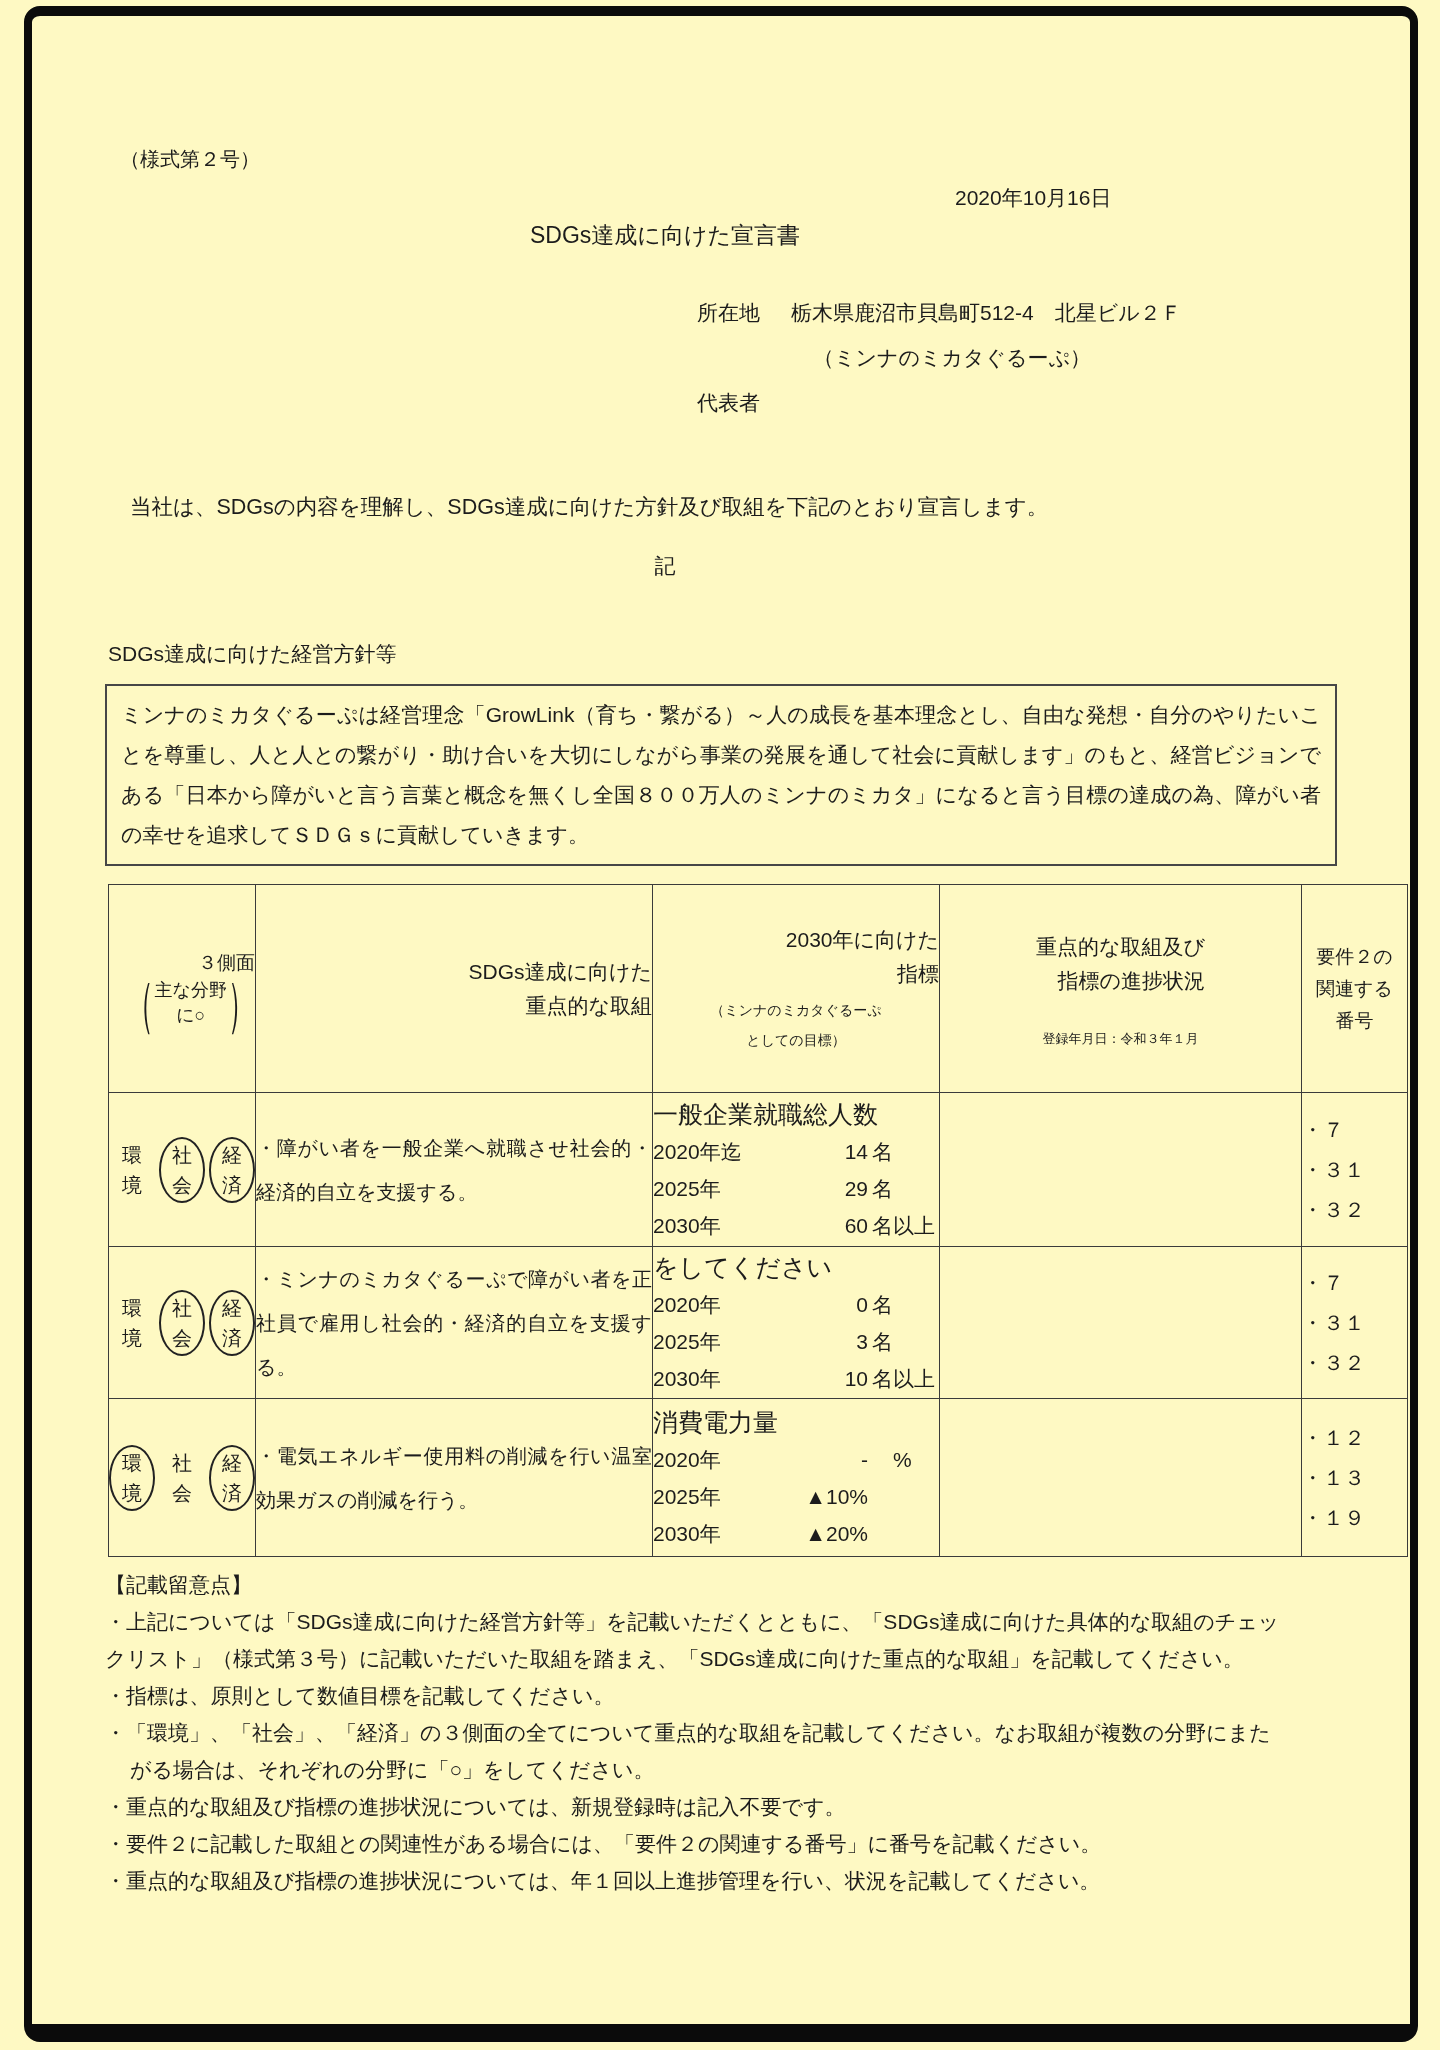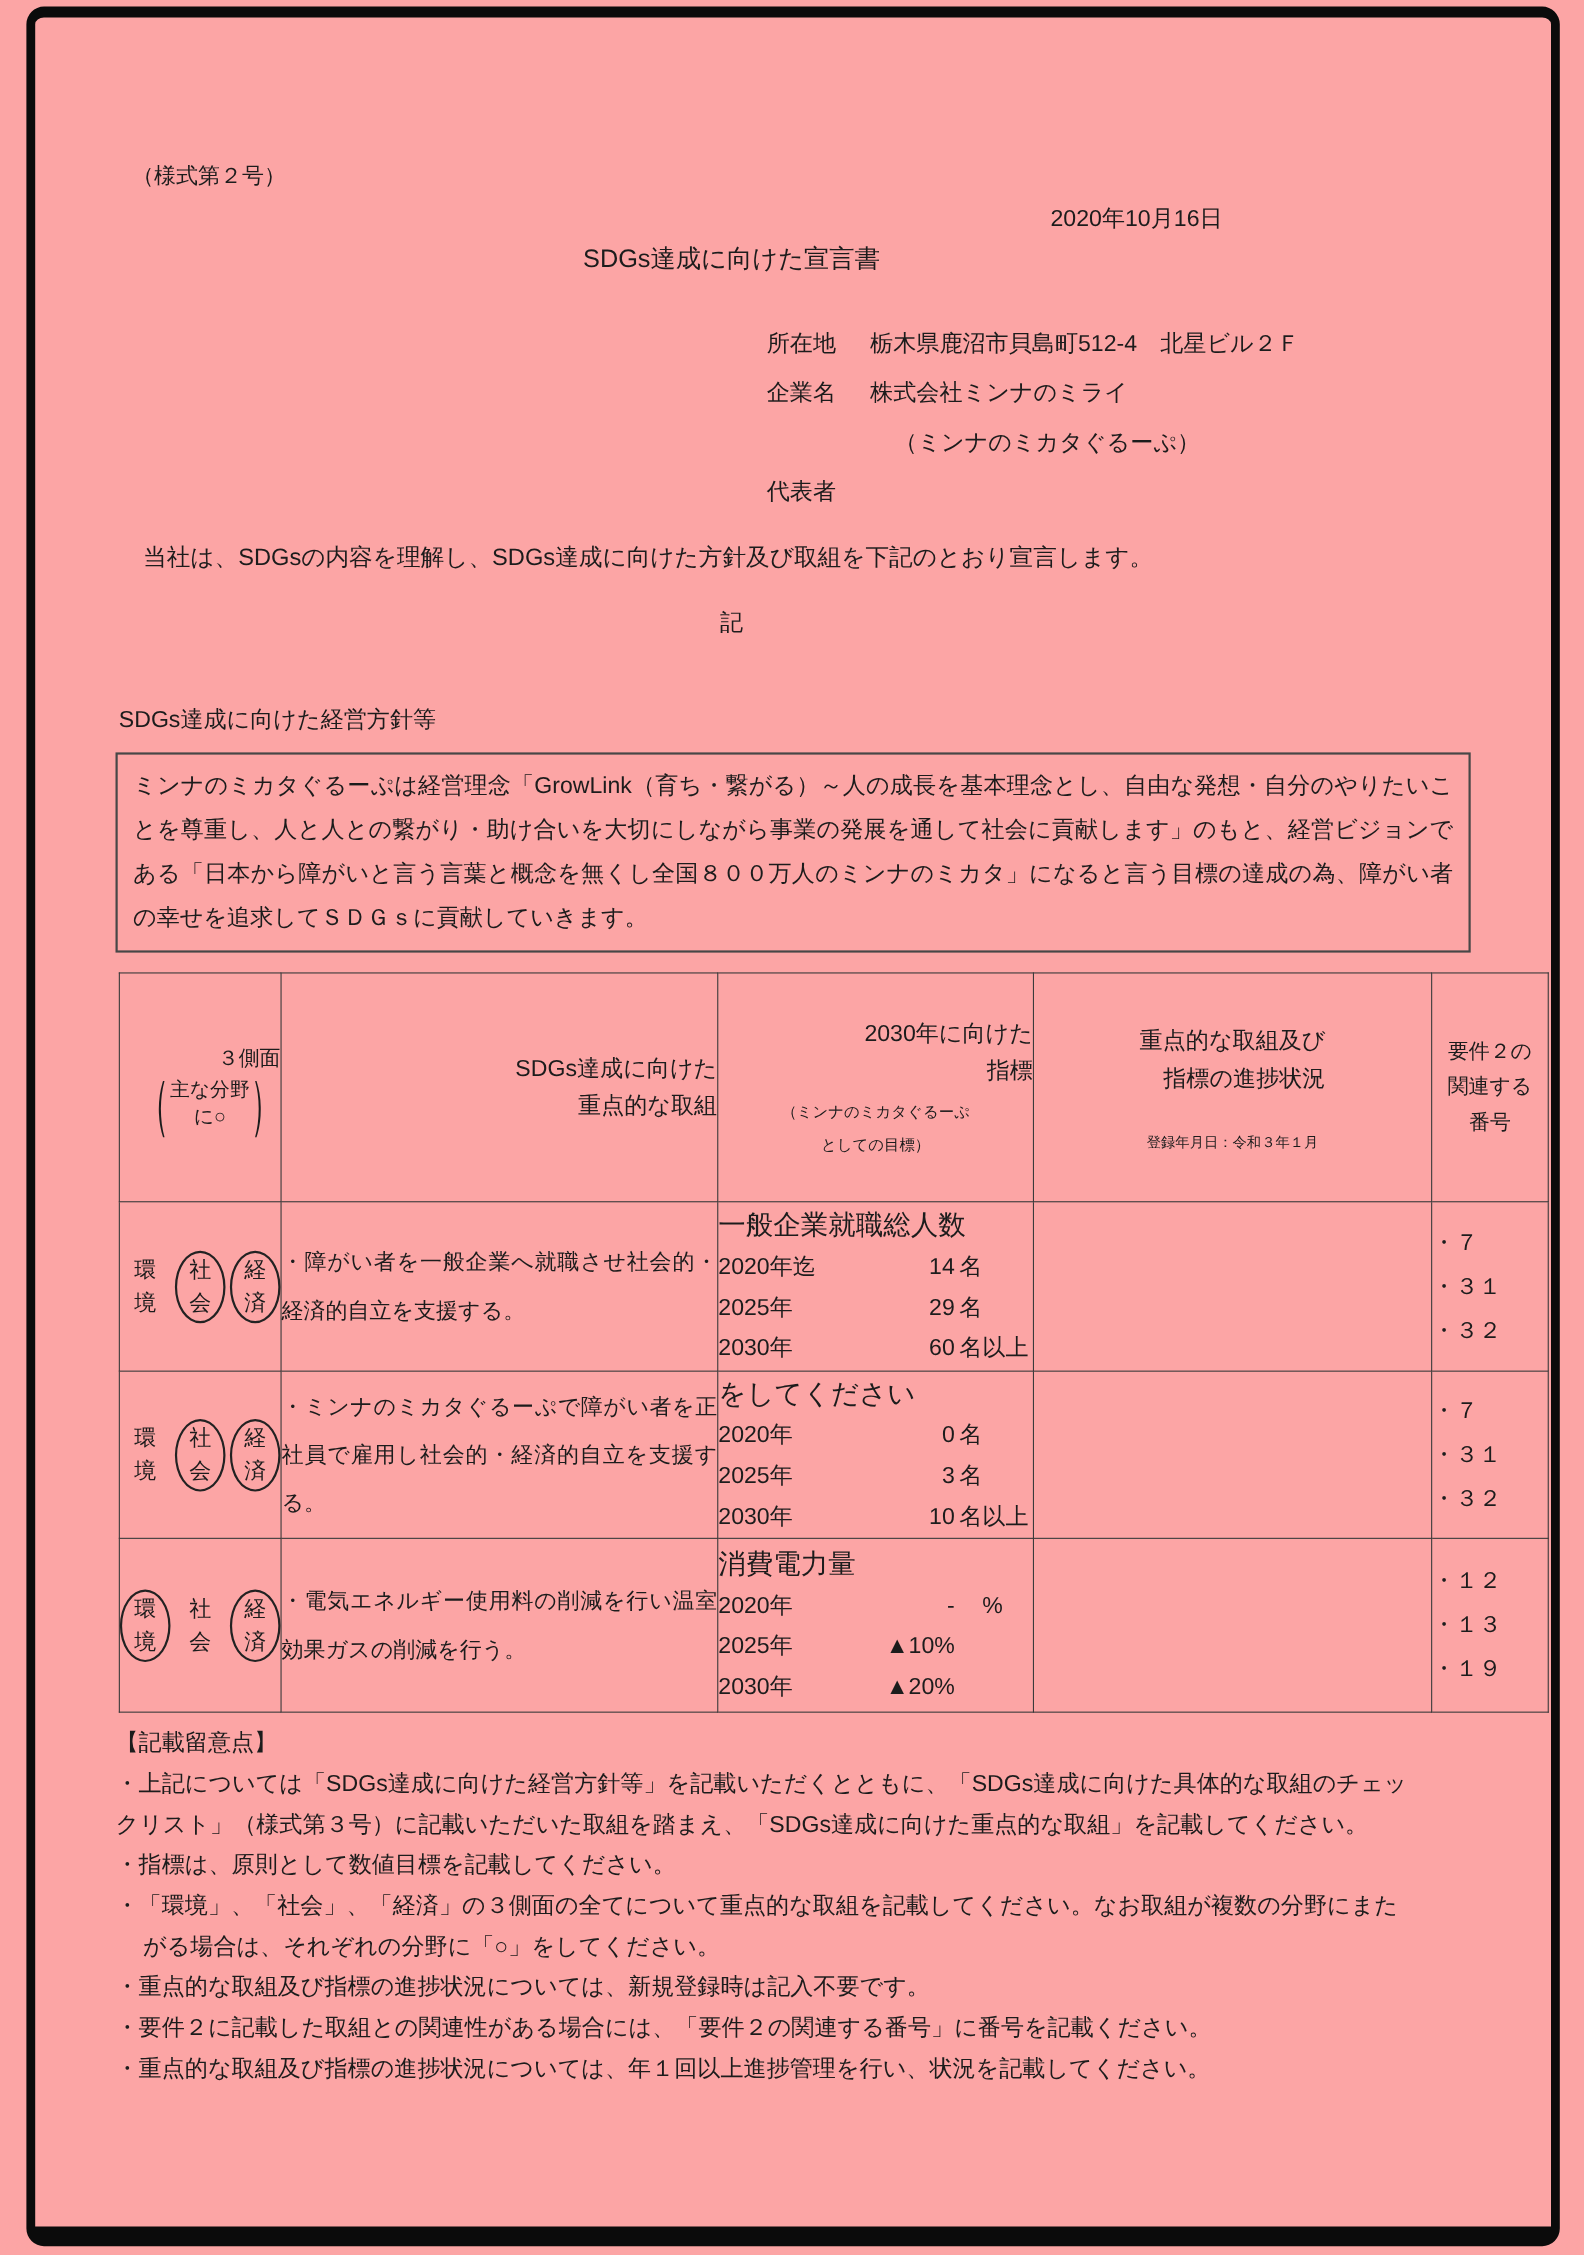--- a/index.html
+++ b/index.html
@@ -1,17 +1,17 @@
 <!DOCTYPE html>
 <html><head>
 <meta charset="utf-8">
 <style>
   html,body{margin:0;padding:0;background:#e8e8e8;}
   .page{
-    position:relative;width:1440px;height:2050px;background:#fca5a5;
+    position:relative;width:1440px;height:2050px;background:#fef9c3;
     overflow:hidden;color:#1c1c1c;
     font-family:"Liberation Sans","DejaVu Sans",sans-serif;
   }
   .frame{
     position:absolute;left:24px;top:6px;right:22px;bottom:8px;
     border:solid #0b0b0b;border-width:10px 8px 18px 8px;border-radius:16px;
     pointer-events:none;
   }
   .abs{position:absolute;}
   .form-number{left:120px;top:146px;font-size:20px;}
@@ -85,24 +85,20 @@
 
   <div class="abs form-number">（様式第２号）</div>
   <div class="abs doc-date">2020年10月16日</div>
   <div class="abs doc-title">SDGs達成に向けた宣言書</div>
 
   <div class="abs info-block">
     <div class="info-line">
       <span class="info-label">所在地</span>
       <span>栃木県鹿沼市貝島町512-4　北星ビル２Ｆ</span>
     </div>
-    <div class="info-line">
-      <span class="info-label">企業名</span>
-      <span>株式会社ミンナのミライ</span>
-    </div>
     <div class="info-sub">（ミンナのミカタぐるーぷ）</div>
     <div class="info-line">
       <span class="info-label">代表者</span>
     </div>
   </div>
 
   <div class="abs declaration">当社は、SDGsの内容を理解し、SDGs達成に向けた方針及び取組を下記のとおり宣言します。</div>
   <div class="abs record-marker">記</div>
   <div class="abs policy-heading">SDGs達成に向けた経営方針等</div>
   <div class="abs policy-box">ミンナのミカタぐるーぷは経営理念「GrowLink（育ち・繋がる）～人の成長を基本理念とし、自由な発想・自分のやりたいことを尊重し、人と人との繋がり・助け合いを大切にしながら事業の発展を通して社会に貢献します」のもと、経営ビジョンである「日本から障がいと言う言葉と概念を無くし全国８００万人のミンナのミカタ」になると言う目標の達成の為、障がい者の幸せを追求してＳＤＧｓに貢献していきます。</div>

